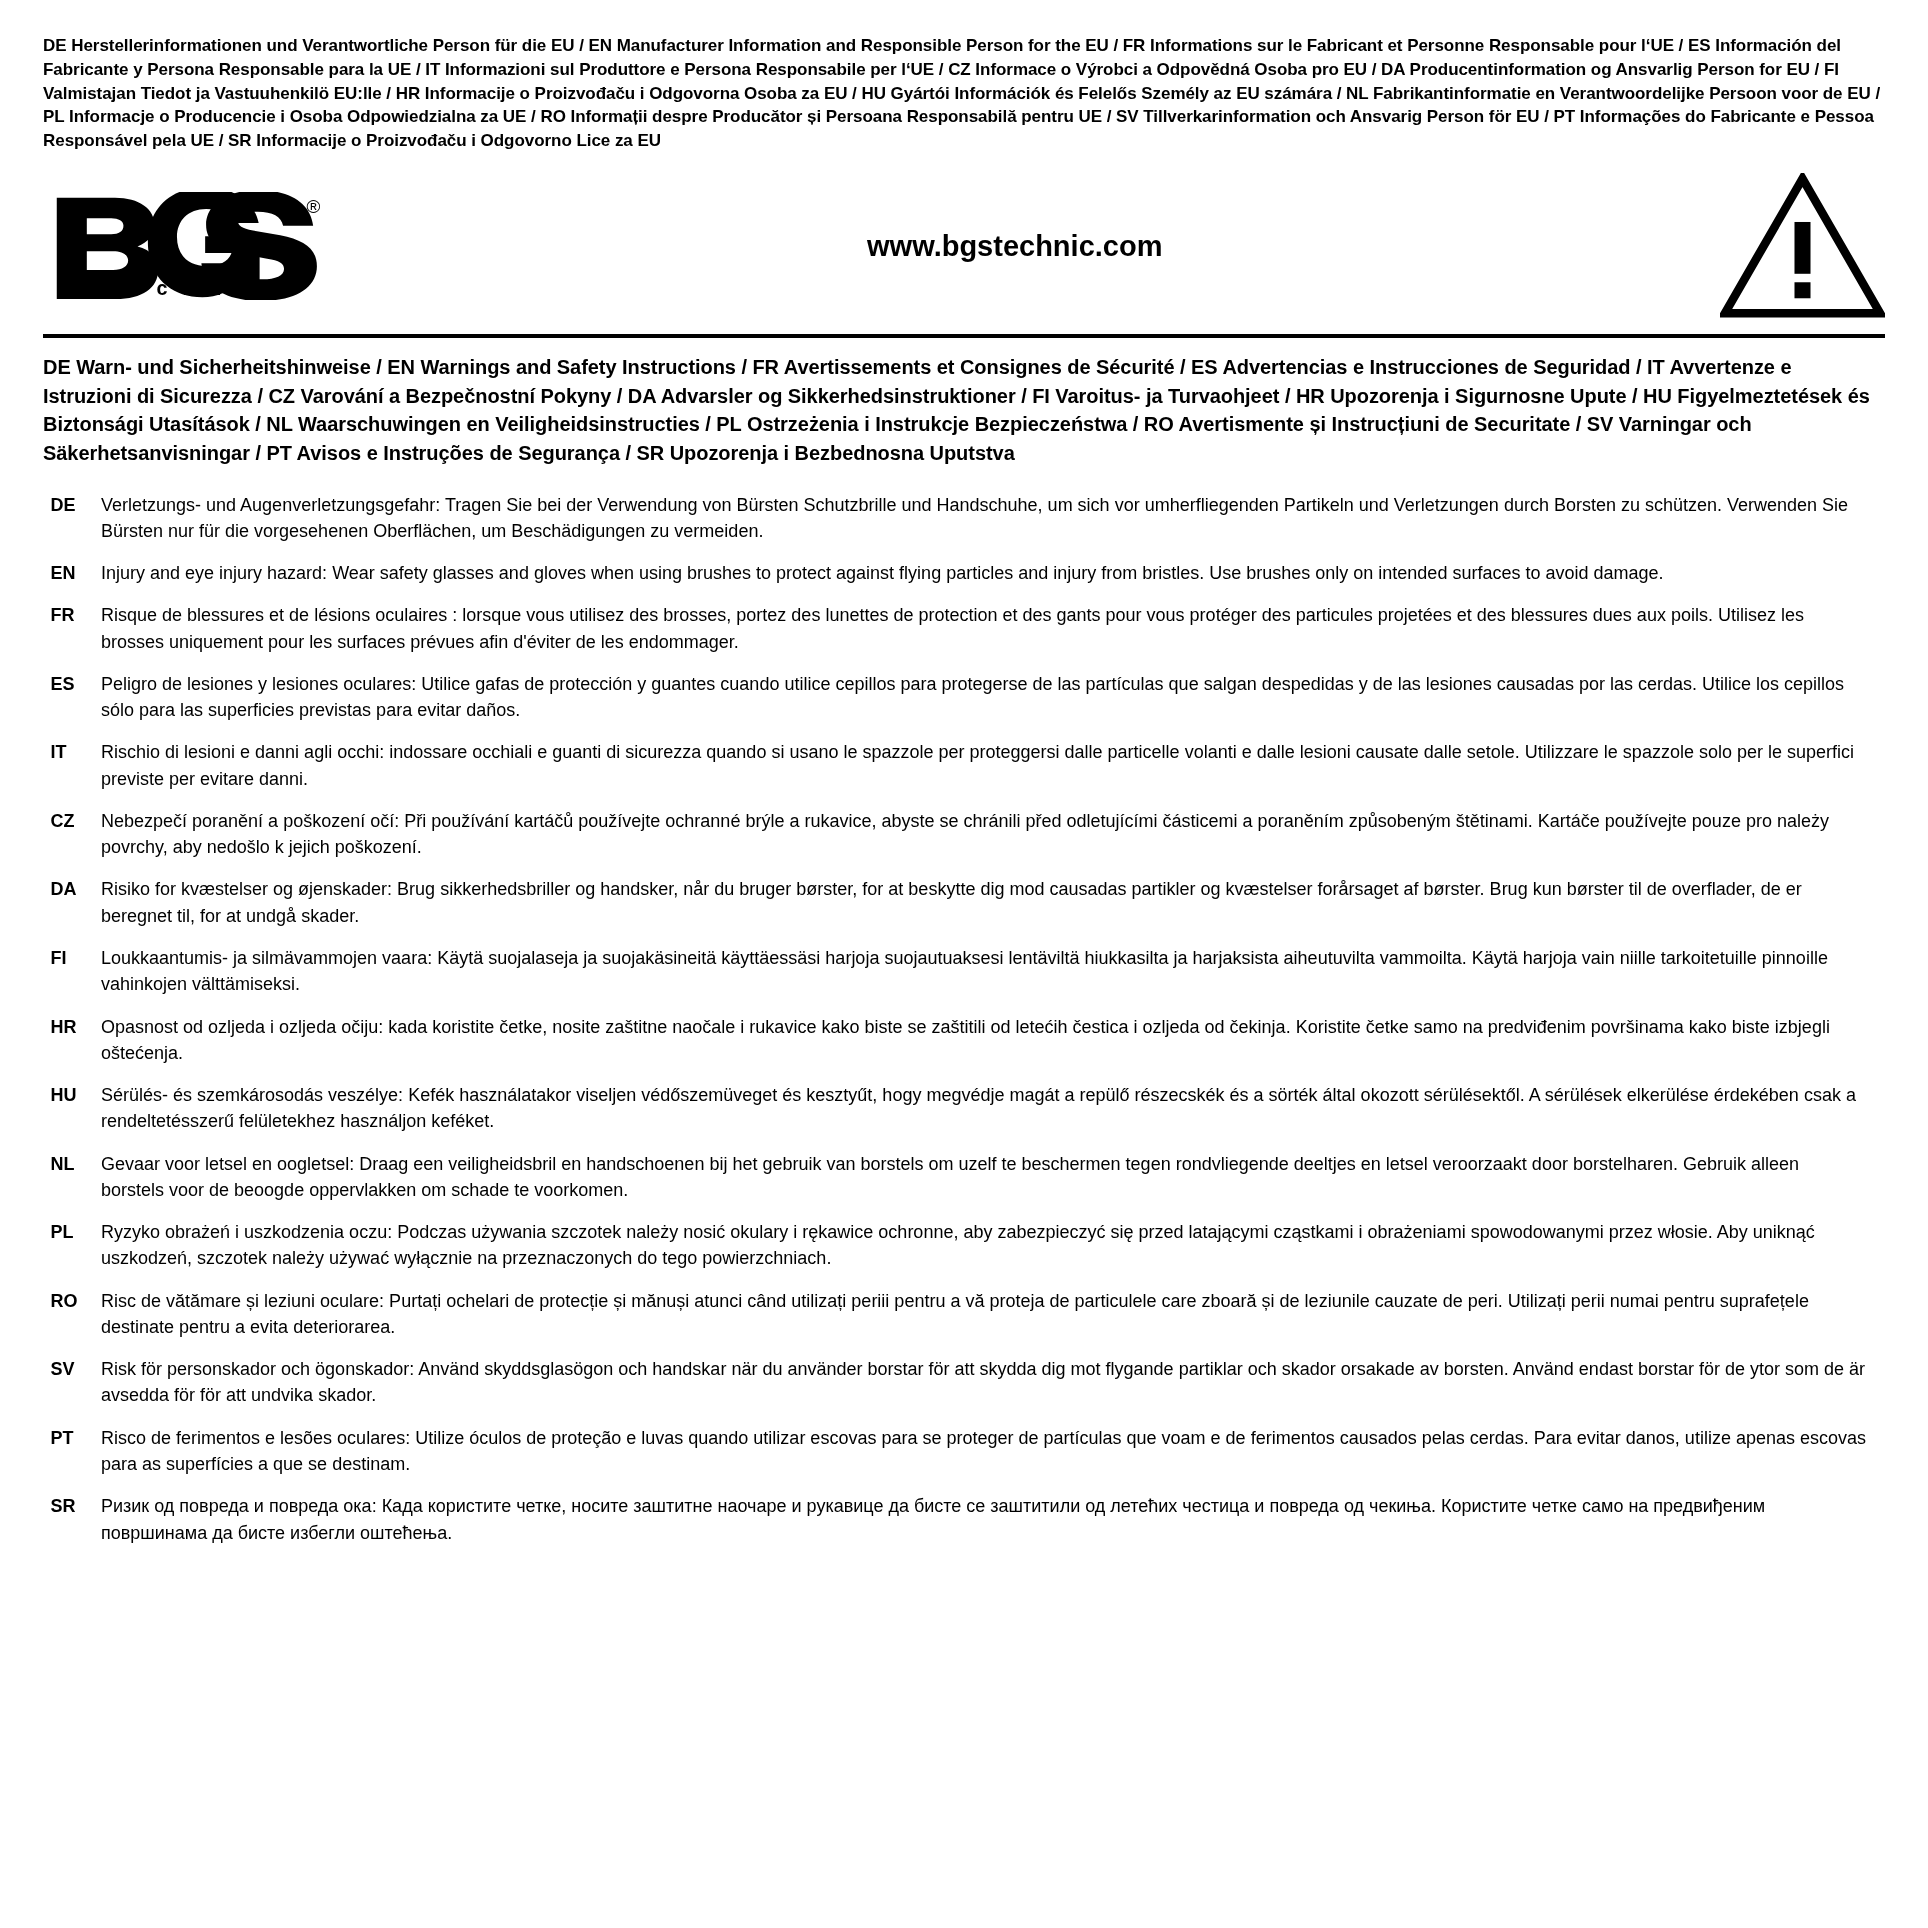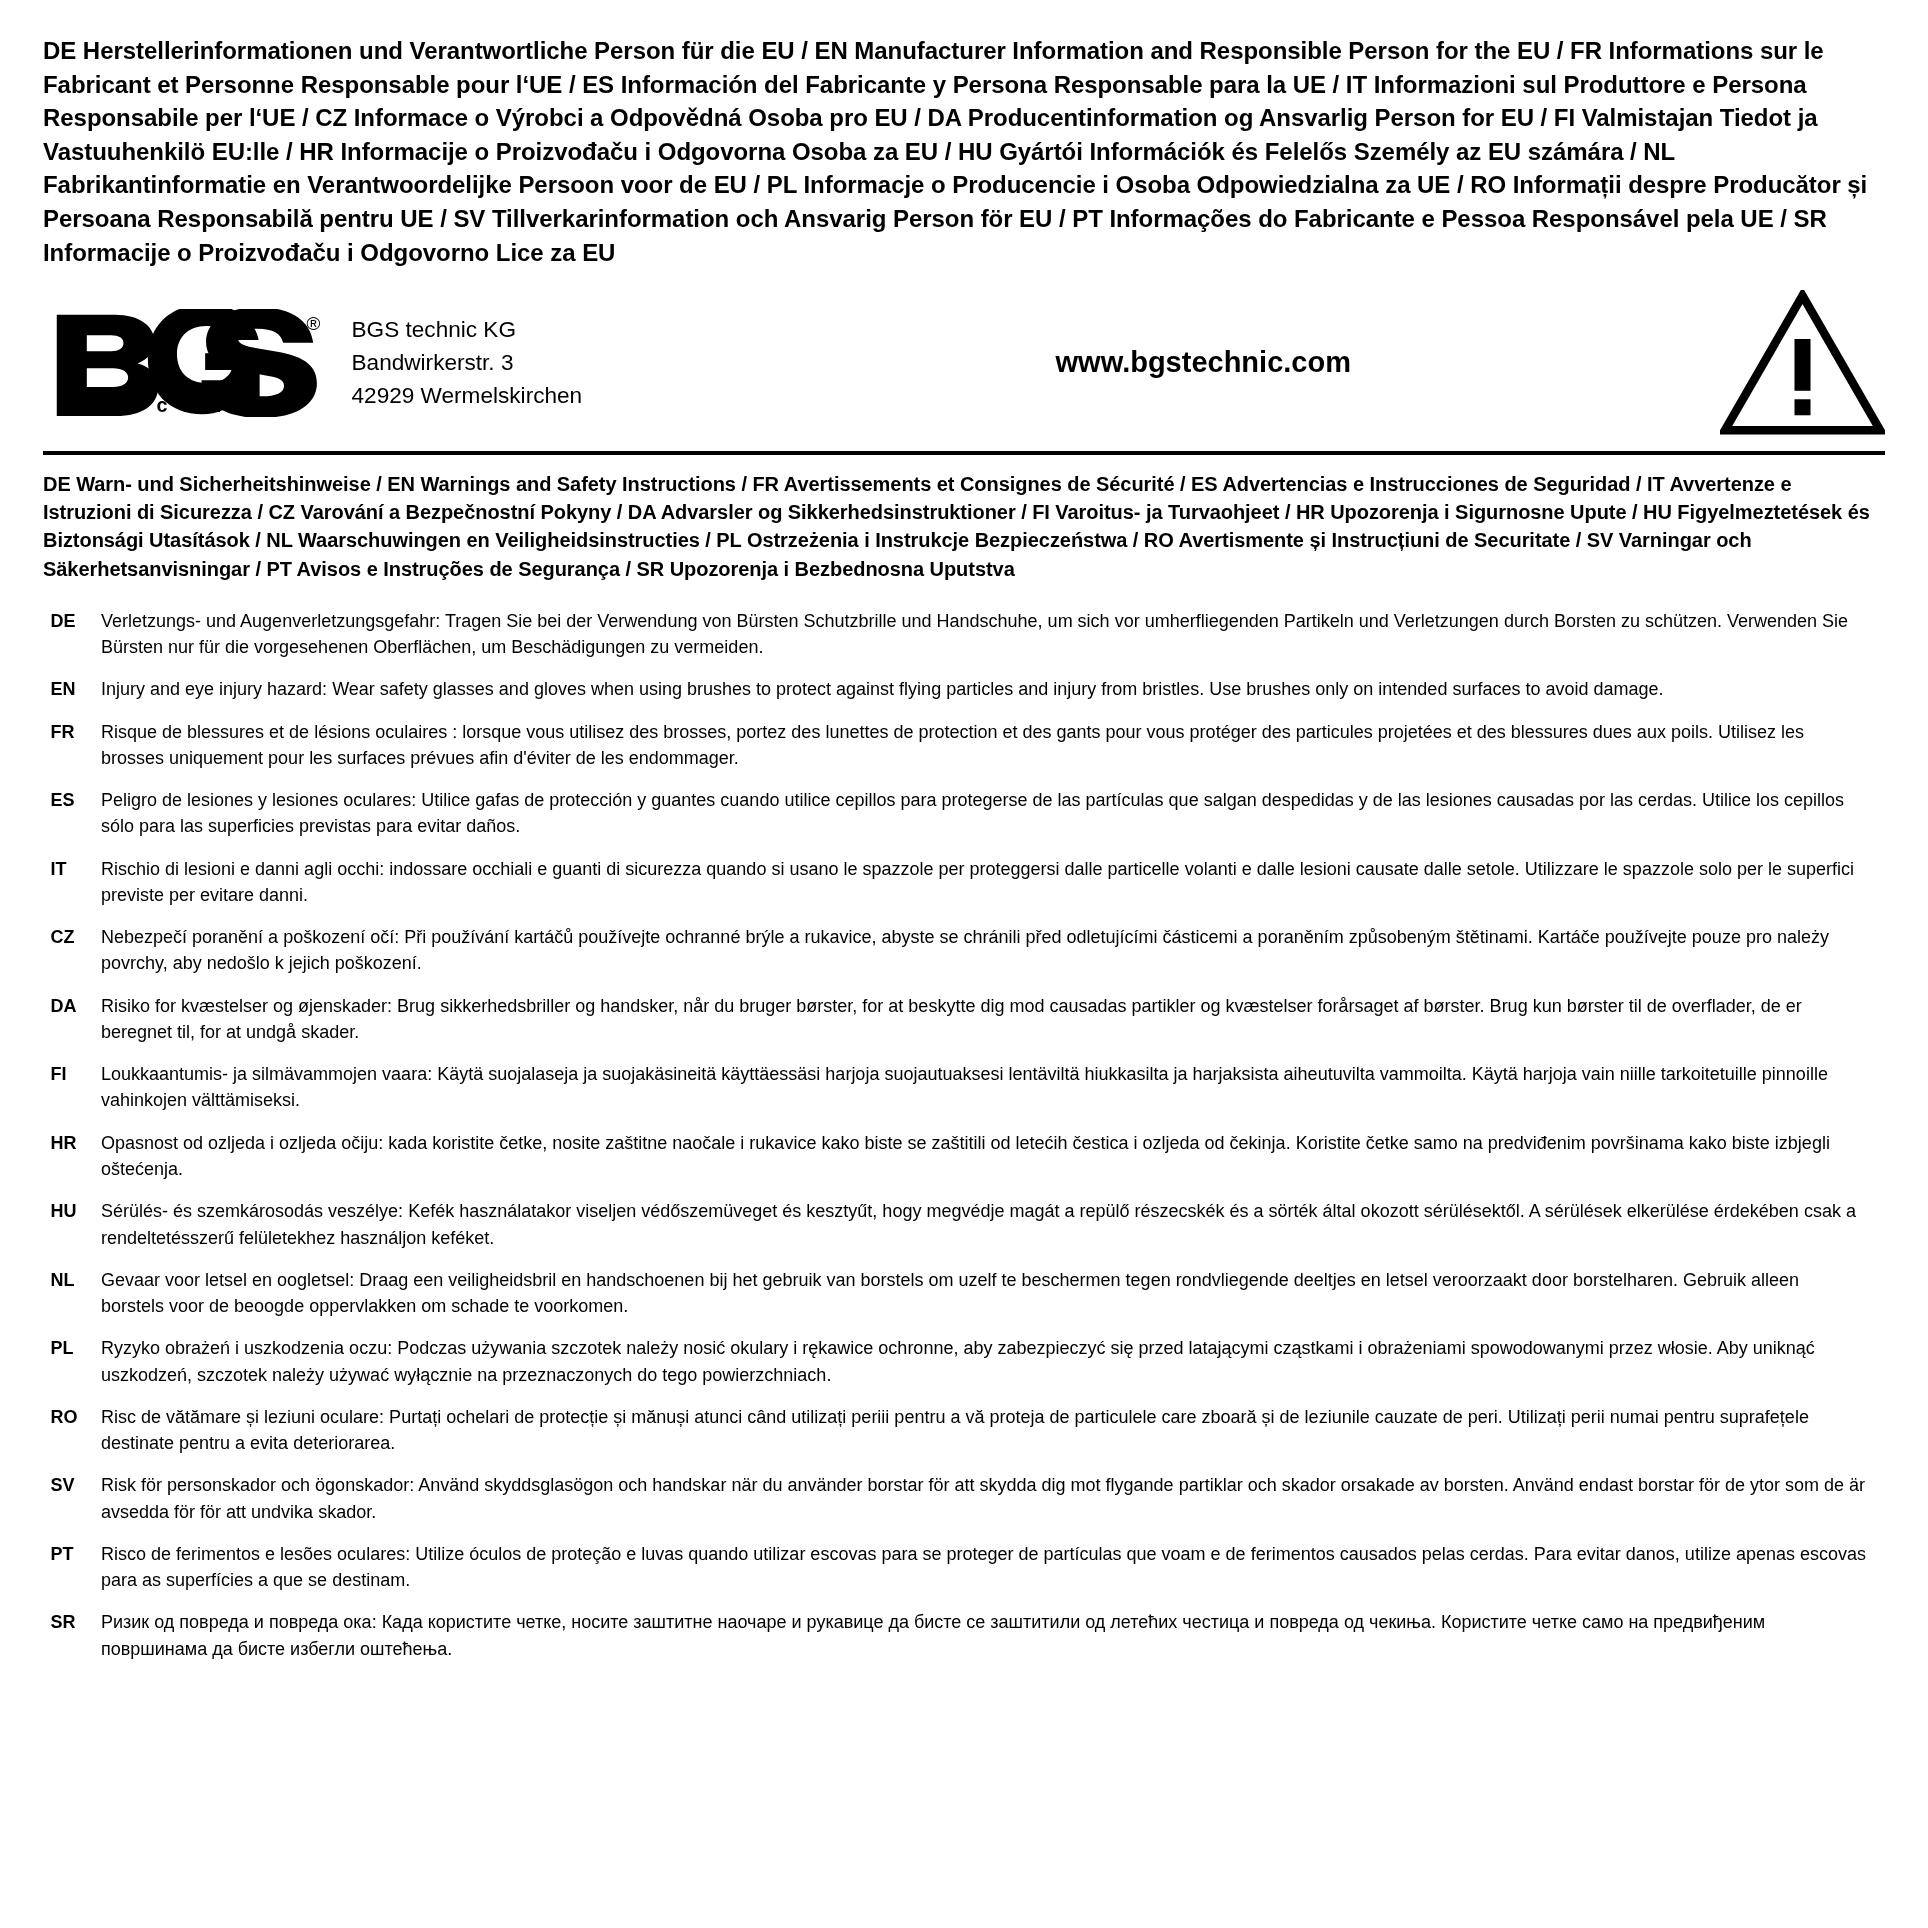--- a/index.html
+++ b/index.html
@@ -16,21 +16,21 @@
   }
   .page {
     box-sizing: border-box;
     width: 1928px;
     min-height: 1928px;
     padding: 34px 43px 0 43px;
   }
 
   
   .header-langs {
-    font-size: 24px;
+    font-size: 17px;
     font-weight: bold;
     line-height: 1.40;
     letter-spacing: -0.05px;
     margin: 0 0 13px 0;
     text-align: left;
   }
 
   
   .company-block {
     display: flex;
@@ -123,25 +123,20 @@
 
           <path d="M195 38 c-3-9-13-15-27-15-19 0-31 12-31 30 0 19 12 31 32 31 13 0 23-5 26-14 h-28 V52 h58 v62 h-22 l-2-13 c-8 10-21 16-37 16-35 0-58-23-58-59 0-35 24-58 61-58 31 0 52 15 57 38 Z" transform="translate(-3,-5) scale(1)"></path>
 
           <path d="M196 78 c2 11 12 17 29 17 14 0 23-4 23-11 0-6-5-9-18-11 l-28-5 c-25-4-37-14-37-31 0-22 22-37 55-37 35 0 56 14 59 38 h-32 c-2-10-11-15-27-15-13 0-21 4-21 10 0 5 4 8 16 10 l29 5 c26 5 39 15 39 33 0 23-23 37-60 37-38 0-61-15-63-40 Z" transform="translate(0,-2)"></path>
         </g>
         <text x="62" y="110" font-family="Liberation Sans, sans-serif" font-size="21" font-weight="bold" letter-spacing="5">t e c h n i c</text>
         <text x="272" y="22" font-family="Liberation Sans, sans-serif" font-size="20">®</text>
       </svg>
     </div>
 
-    <div class="addr">
-      <div>BGS technic KG</div>
-      <div>Bandwirkerstr. 3</div>
-      <div>42929 Wermelskirchen</div>
-    </div>
 
 
     <div class="website">www.bgstechnic.com</div>
 
     <div class="warnsign">
       <svg width="165" height="146" viewBox="0 0 175 155" aria-hidden="true">
         <polygon points="87.5,6 170,149 5,149" fill="none" stroke="#000000" stroke-width="9" stroke-linejoin="miter"></polygon>
         <rect x="79" y="52" width="17" height="55" fill="#000000"></rect>
         <rect x="79" y="116" width="17" height="17" fill="#000000"></rect>
       </svg>

